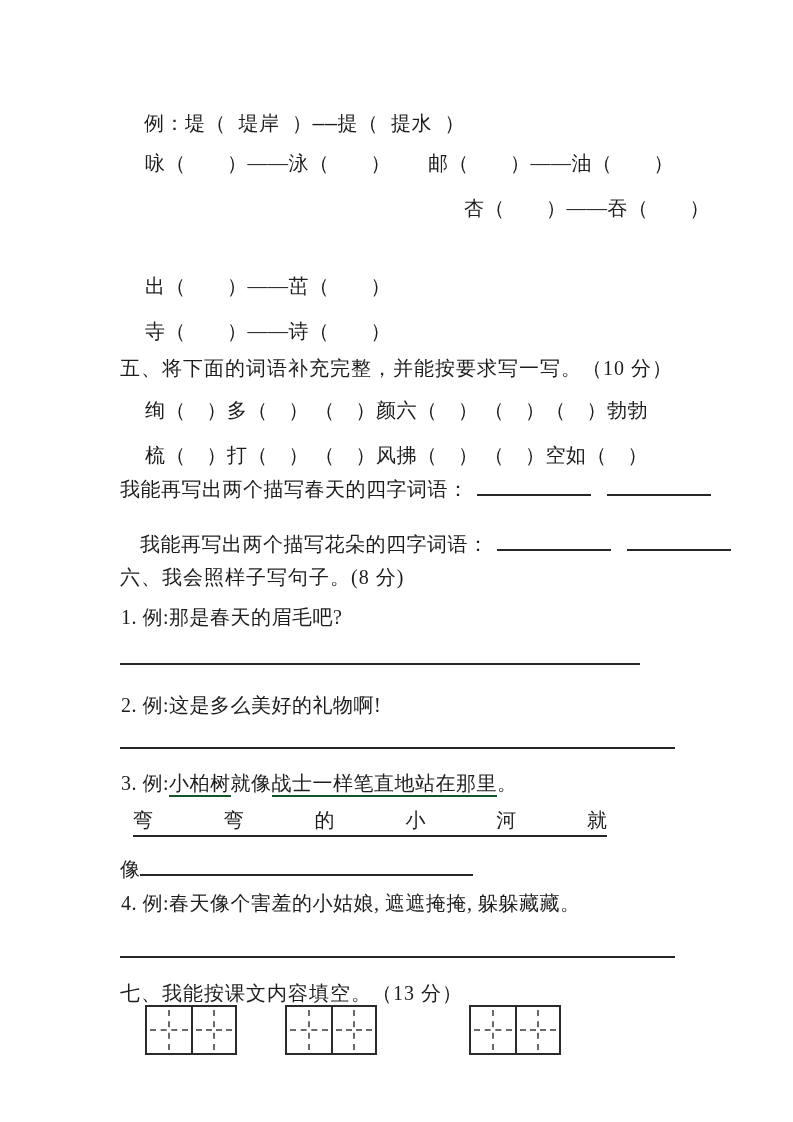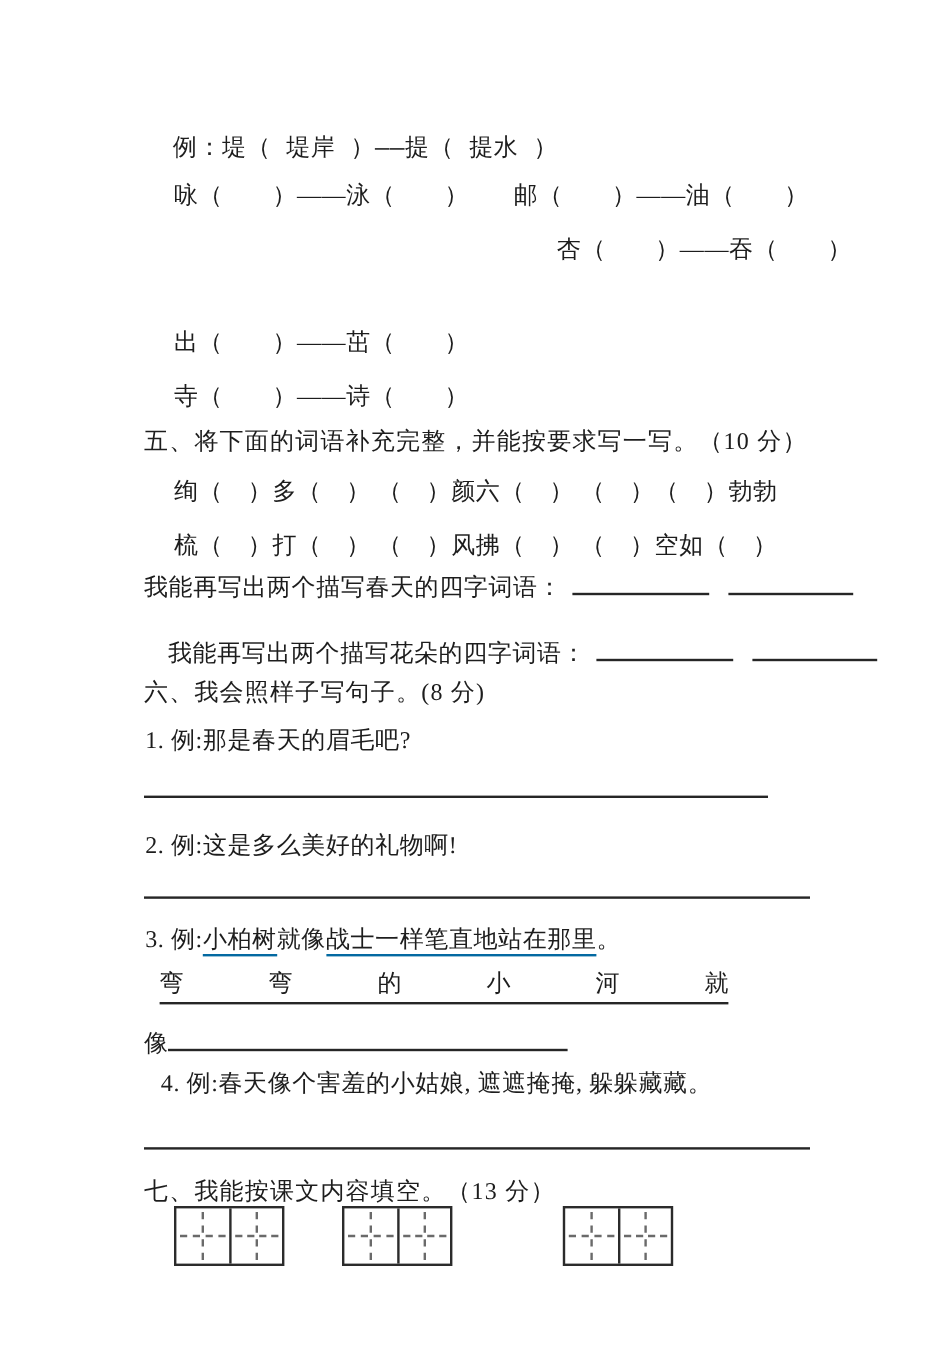--- a/index.html
+++ b/index.html
@@ -18,21 +18,21 @@
     white-space:pre;
     letter-spacing:0.5px;
   }
   .heading { letter-spacing:1px; }
   .rule {
     position:absolute;
     border-top:2px solid #262626;
     height:0;
   }
   .u {
-    border-bottom:2px solid #0369a1;
+    border-bottom:2px solid #14532d;
     padding-bottom:1px;
   }
   .blank {
     display:inline-block;
     border-bottom:2px solid #262626;
     height:18px;
     vertical-align:baseline;
   }
   .fill-row {
     position:absolute;
@@ -112,21 +112,21 @@
     <span>弯</span>
     <span>弯</span>
     <span>的</span>
     <span>小</span>
     <span>河</span>
     <span>就</span>
   </div>
 
   <div class="like-row" style="left:120px; top:856px;"><span>像</span><span class="blank" style="width:333px;"></span></div>
 
-  <div class="t" style="left:134px; top:891px;">4. 例:春天像个害羞的小姑娘, 遮遮掩掩, 躲躲藏藏。</div>
+  <div class="t" style="left:121px; top:891px;">4. 例:春天像个害羞的小姑娘, 遮遮掩掩, 躲躲藏藏。</div>
   <div class="rule" style="left:120px; top:956px; width:555px;"></div>
 
   <div class="t heading" style="left:120px; top:981px;">七、我能按课文内容填空。（13 分）</div>
 
   <div class="tz-pair" style="left:145px; top:1005px;">
     <div class="tz-cell"></div>
     <div class="tz-cell"></div>
   </div>
   <div class="tz-pair" style="left:285px; top:1005px;">
     <div class="tz-cell"></div>

